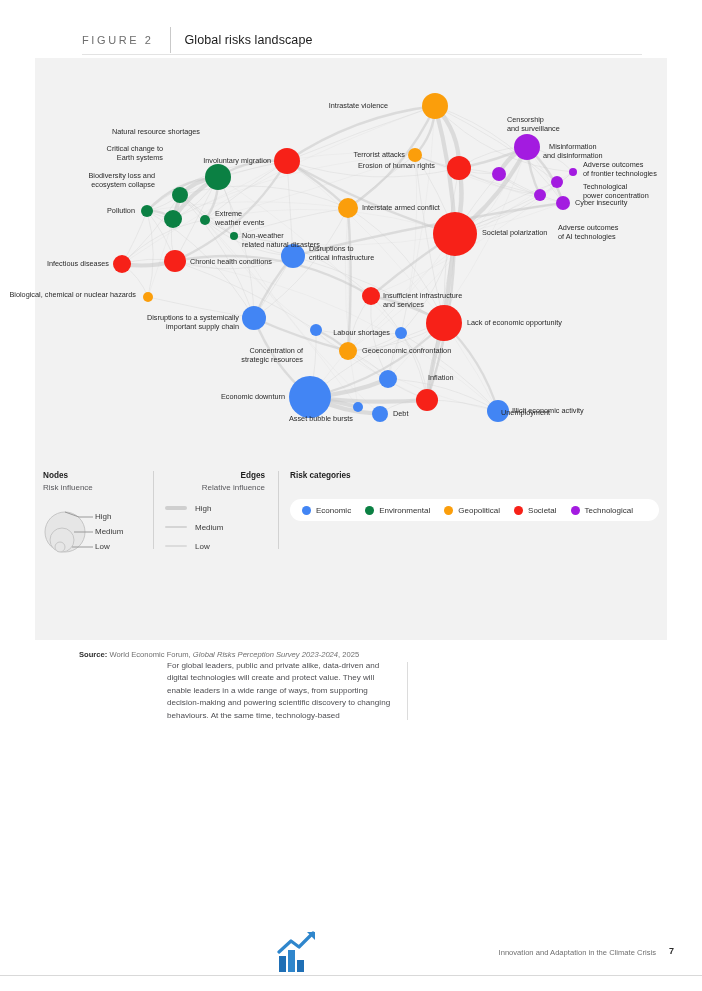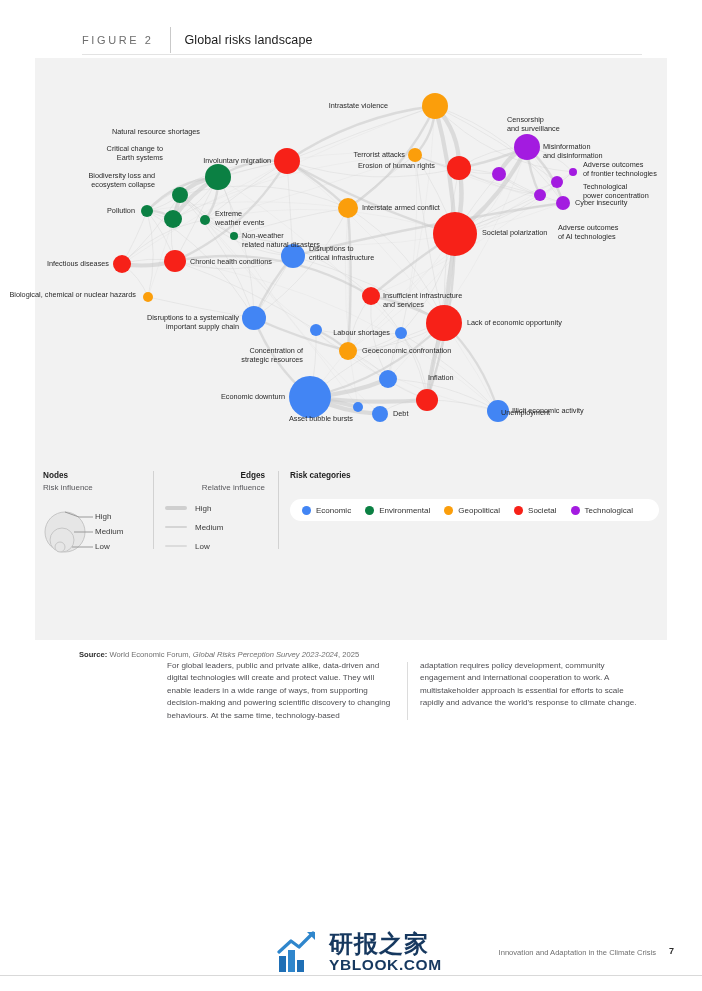--- a/index.html
+++ b/index.html
@@ -259,21 +259,21 @@
         <div class="node" title="Debt" style="left: 345px; top: 356px; width: 16px; height: 16px; background: rgb(66, 133, 244);"></div>
         <div class="node" title="Unemployment" style="left: 392px; top: 342px; width: 22px; height: 22px; background: rgb(247, 33, 24);"></div>
         <div class="node" title="Illicit economic activity" style="left: 463px; top: 353px; width: 22px; height: 22px; background: rgb(66, 133, 244);"></div>
       </div>
     <div id="label-layer">
         <div class="nlabel r" style="right: 279px; top: 43px;">Intrastate violence</div>
         <div class="nlabel r" style="right: 467px; top: 69px;">Natural resource shortages</div>
         <div class="nlabel r" style="right: 396px; top: 98px;">Involuntary migration</div>
         <div class="nlabel " style="left: 472px; top: 57px;">Censorship
 and surveillance</div>
-        <div class="nlabel " style="left: 508px; top: 84px;">Misinformation
+        <div class="nlabel " style="left: 508px; top: 84px; text-align: center;">Misinformation
 and disinformation</div>
         <div class="nlabel r" style="right: 232px; top: 79px; margin-top: 24px;">Erosion of human rights</div>
         <div class="nlabel r" style="right: 262px; top: 92px;">Terrorist attacks</div>
         <div class="nlabel " style="left: 548px; top: 102px;">Adverse outcomes
 of frontier technologies</div>
         <div class="nlabel " style="left: 548px; top: 124px;">Technological
 power concentration</div>
         <div class="nlabel " style="left: 540px; top: 140px;">Cyber insecurity</div>
         <div class="nlabel " style="left: 523px; top: 165px;">Adverse outcomes
 of AI technologies</div>
@@ -382,31 +382,26 @@
   <div id="source-line">
     <b>Source:</b>
     <span>World Economic Forum,</span>
     <i>Global Risks Perception Survey 2023-2024</i><span>, 2025</span>
   </div>
 </div>
 
 <div id="body-copy">
   <div class="bcol">For global leaders, public and private alike, data-driven and digital technologies will create and protect value. They will enable leaders in a wide range of ways, from supporting decision-making and powering scientific discovery to changing behaviours. At the same time, technology-based</div>
   <div id="col-divider"></div>
-  <div class="bcol">adaptation requires policy development, community engagement and international cooperation to work. A multistakeholder approach is essential for efforts to scale rapidly and advance the world's response to climate change.</div>
 </div>
 
 <div id="wm">
   <svg id="wm-icon" viewBox="0 0 46 44">
     <rect x="2" y="26" width="7" height="16" fill="#1f6fb5"></rect>
     <rect x="11" y="20" width="7" height="22" fill="#2f86cc"></rect>
     <rect x="20" y="30" width="7" height="12" fill="#1f6fb5"></rect>
     <path d="M2 22 L14 11 L22 17 L36 3" stroke="#2f86cc" stroke-width="3.2" fill="none" stroke-linecap="round" stroke-linejoin="round"></path>
     <path d="M30 2 L38 2 L38 10 Z" fill="#2f86cc"></path>
   </svg>
-  <div id="wm-text">
-    <span id="wm-cn">研报之家</span>
-    <span id="wm-en">YBLOOK.COM</span>
-  </div>
 </div>
 <div id="footer-title">Innovation and Adaptation in the Climate Crisis</div>
 <div id="page-num">7</div>
 <div id="footer-rule"></div>
 
 </body></html>

